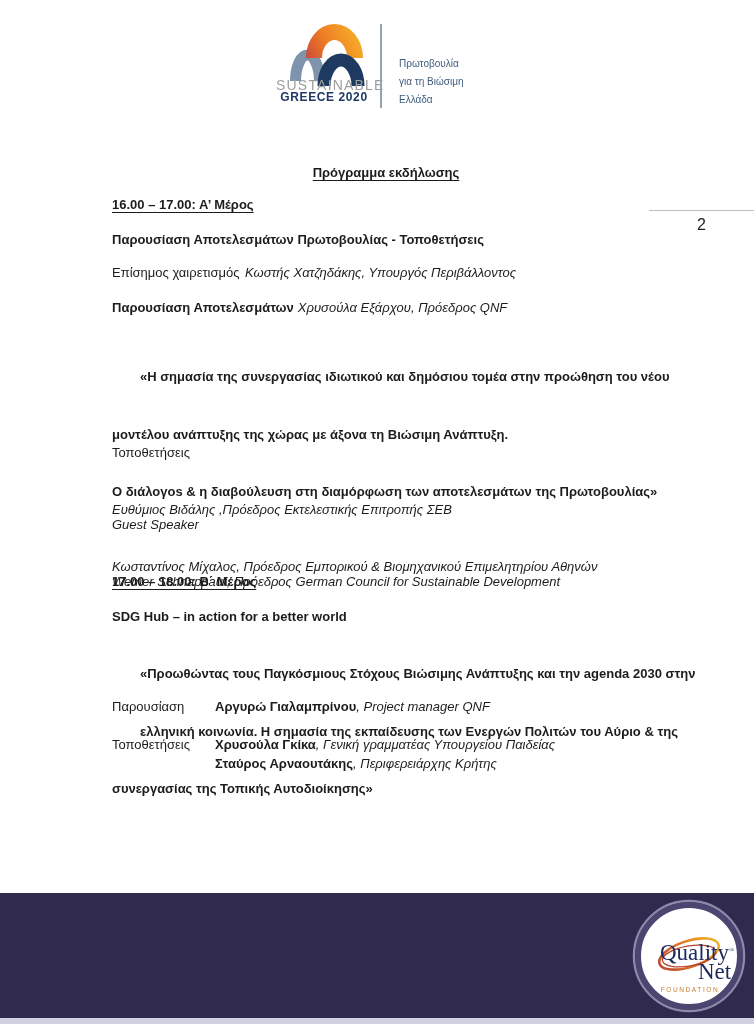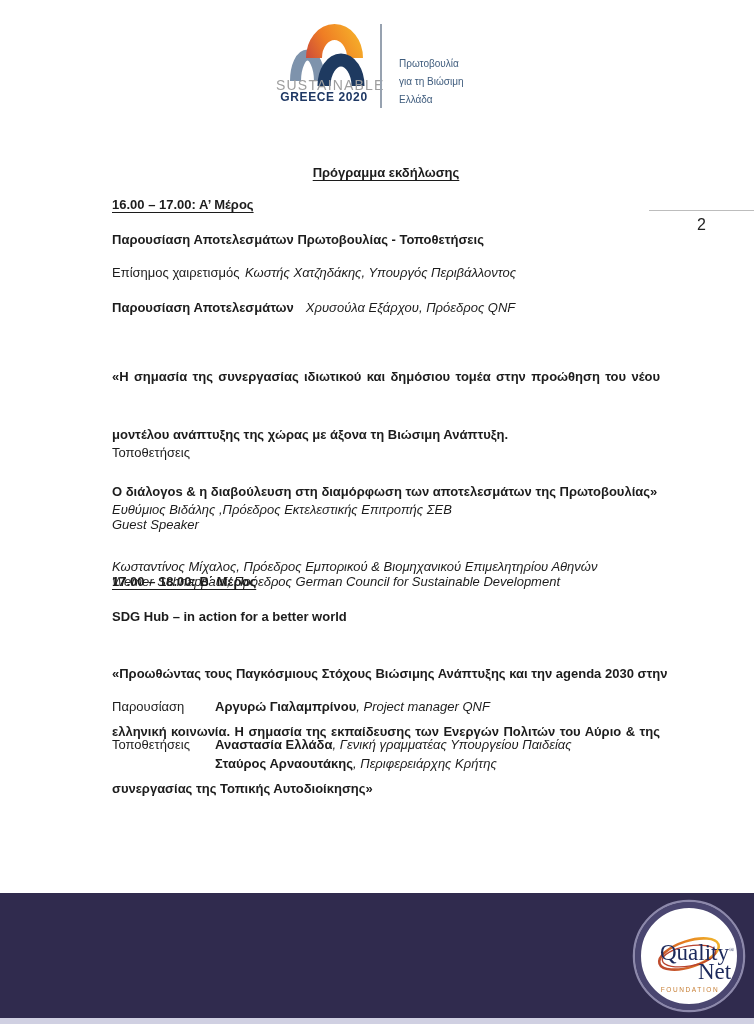--- a/index.html
+++ b/index.html
@@ -26,21 +26,21 @@
   
   .content { position:absolute; left:112px; top:0; width:548px; height:900px; }
   .row { position:absolute; left:0; width:548px; line-height:19px; font-size:13px; white-space:pre-wrap; }
   .nw { white-space:nowrap; }
   .b { font-weight:bold; }
   .i { font-style:italic; }
   .bi { font-weight:normal; font-style:italic; }
   .u { text-decoration:underline; text-underline-offset:3px; }
   .center { text-align:center; }
   .quote-line { font-weight:bold; line-height:19.5px; font-size:13px; white-space:nowrap; }
-  .just { text-align:justify; text-align-last:justify; }
+  .just { text-align:justify; text-align-last:justify;margin-left:28px; }
   .lbl-133 { display:inline-block; width:133px; }
   .lbl-103 { display:inline-block; width:103px; vertical-align:top; }
   .col { display:inline-block; vertical-align:top; }
   
   .footer-band { position:absolute; left:0; top:893px; width:754px; height:125px; background:#302b4e; }
   .footer-strip { position:absolute; left:0; top:1018px; width:754px; height:6px; background:#d0d0e2; }
   .qnf { position:absolute; left:630px; top:898px; }
 </style>
 </head>
 <body>
@@ -82,21 +82,21 @@
       <span class="b u">16.00 – 17.00:  Α’ Μέρος</span>
     </div>
 
     <div class="row b nw" style="top:230px">Παρουσίαση Αποτελεσμάτων Πρωτοβουλίας - Τοποθετήσεις</div>
 
     <div class="row nw" style="top:263px">
       <span class="lbl-133">Επίσημος χαιρετισμός</span><span class="bi">Κωστής Χατζηδάκης,</span><span class="i"> Υπουργός Περιβάλλοντος</span>
     </div>
 
     <div class="row nw" style="top:298px">
-      <span class="b"> Παρουσίαση Αποτελεσμάτων</span><span class="bi" style="margin-left:12px">Χρυσούλα Εξάρχου,</span><span class="i"> Πρόεδρος QNF</span>
+      <span class="b"> Παρουσίαση Αποτελεσμάτων</span><span class="bi" style="margin-left:4px">Χρυσούλα Εξάρχου,</span><span class="i"> Πρόεδρος QNF</span>
     </div>
 
     <div class="row" style="top:329px">
       <div class="quote-line just">«Η σημασία της συνεργασίας ιδιωτικού και δημόσιου τομέα στην προώθηση του νέου</div>
       <div class="quote-line">μοντέλου ανάπτυξης της χώρας με άξονα τη Βιώσιμη Ανάπτυξη.</div>
       <div class="quote-line">Ο διάλογοs &amp; η διαβούλευση στη διαμόρφωση των αποτελεσμάτων της Πρωτοβουλίας»</div>
     </div>
 
     <div class="row" style="top:405px">
       <div>Τοποθετήσεις</div>
@@ -120,21 +120,21 @@
       <div class="quote-line just">ελληνική κοινωνία. Η σημασία της εκπαίδευσης των Ενεργών Πολιτών του Αύριο &amp; της</div>
       <div class="quote-line">συνεργασίας της Τοπικής Αυτοδιοίκησης»</div>
     </div>
 
     <div class="row nw" style="top:697px">
       <span class="lbl-103">Παρουσίαση</span><span class="b">Αργυρώ Γιαλαμπρίνου</span><span class="i">, Project manager QNF</span>
     </div>
 
     <div class="row nw" style="top:735px">
       <span class="lbl-103">Τοποθετήσεις</span><span class="col">
-        <span class="nw" style="display:block"><span class="b">Αναστασία Ελλάδα</span><span class="i">, Γενική γραμματέας Υπουργείου Παιδείας</span></span>
+        <span class="nw" style="display:block"><span class="b">Χρυσούλα Γκίκα</span><span class="i">, Γενική γραμματέας Υπουργείου Παιδείας</span></span>
         <span class="nw" style="display:block"><span class="b">Σταύρος Αρναουτάκης</span><span class="i">, Περιφερειάρχης Κρήτης</span></span>
       </span>
     </div>
 
   </div>
 
   <div class="footer-band"></div>
   <div class="footer-strip"></div>
 
   <svg class="qnf" width="118" height="118" viewBox="0 0 118 118">

